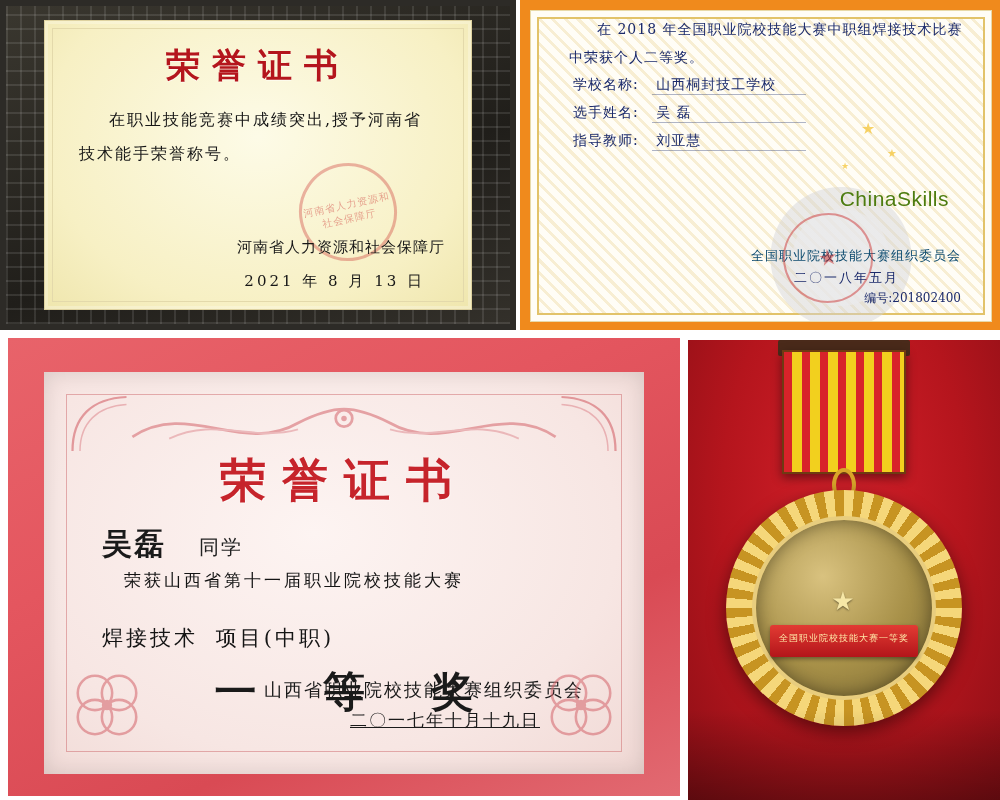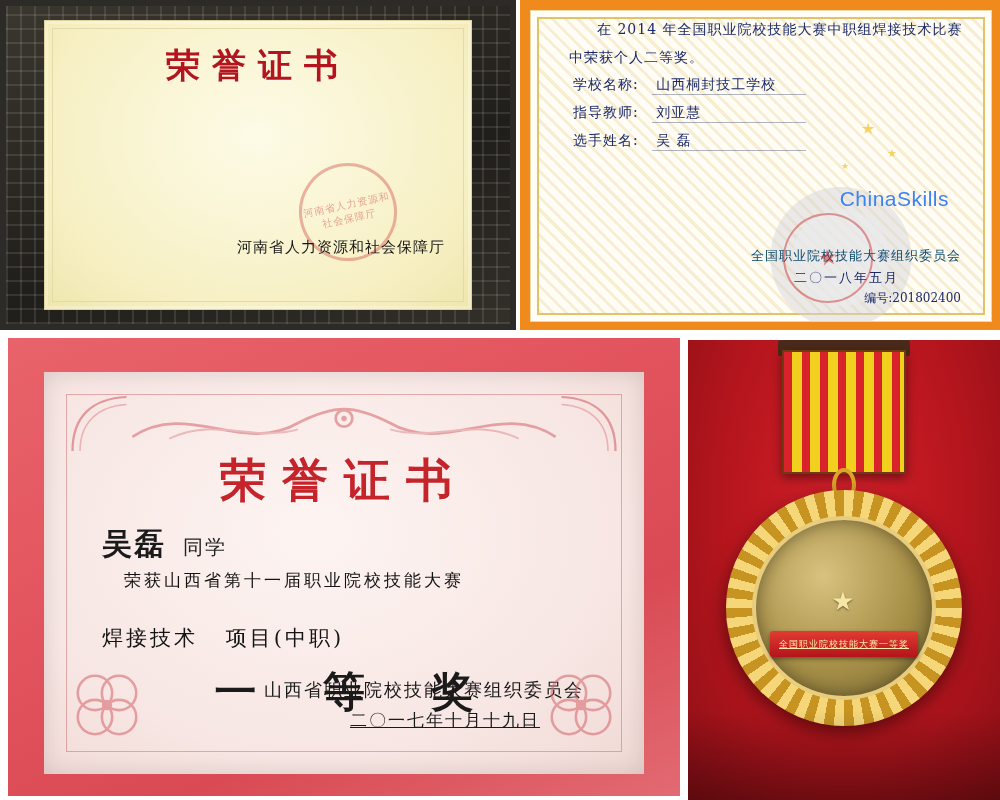--- a/index.html
+++ b/index.html
@@ -205,21 +205,21 @@
     border-bottom: 1px solid rgba(27,42,107,0.35);
     margin-left: 8px;
     padding-left: 4px;
   }
   .an-brand {
     position: absolute;
     right: 42px;
     top: 176px;
     font-family: "Liberation Sans", sans-serif;
     font-size: 21px;
-    color: #3b82f6;
+    color: #4d7c0f;
     letter-spacing: .5px;
   }
   .an-org {
     position: absolute;
     right: 30px;
     bottom: 56px;
     font-family: "DejaVu Serif", serif;
     font-size: 13px;
     color: #0c4a6e;
     letter-spacing: 1px;
@@ -323,21 +323,21 @@
     color: #222;
   }
   .sx-name {
     font-size: 30px;
     color: #1a1a1a;
     letter-spacing: 2px;
     font-weight: 700;
   }
   .sx-name-suffix {
     font-size: 20px;
-    margin-left: 12px;
+    margin-left: 28px;
     letter-spacing: 2px;
   }
   .sx-row1 {
     position: absolute;
     left: 80px;
     right: 44px;
     top: 197px;
     font-family: Liberation Sans, sans-serif;
     font-size: 17px;
     letter-spacing: 3px;
@@ -473,73 +473,74 @@
     color: #f6e7a6;
     font-size: 26px;
     letter-spacing: 2px;
     text-shadow: 0 1px 2px rgba(0,0,0,0.5);
   }
   .md-banner {
     position: absolute;
     left: 8%;
     right: 8%;
     bottom: 22%;
-    height: 26px;
+    height: 32px;
     background: linear-gradient(180deg, #e23b33, #b3151a);
     border-radius: 3px;
     color: #ffe9a8;
     font-size: 9px;
     line-height: 26px;
     text-align: center;
     letter-spacing: 1px;
     box-shadow: 0 2px 4px rgba(0,0,0,0.4);
-    text-decoration: underline;
   }
   .md-shadow {
     position: absolute;
     left: 0; right: 0; bottom: 0;
     height: 90px;
     background: linear-gradient(180deg, rgba(0,0,0,0) 0%, rgba(0,0,0,0.35) 100%);
   }
 </style>
 </head>
 <body>
 
 <div class="collage">
 
   <div id="panel-honor-henan">
     <div class="hh-ornate"></div>
     <div class="hh-inner">
       <div class="hh-title">荣誉证书</div>
+      <div class="hh-body">在职业技能竞赛中成绩突出,授予河南省技术能手荣誉称号。</div>
       <div class="hh-seal">河南省人力资源和社会保障厅</div>
       <div class="hh-issuer">河南省人力资源和社会保障厅</div>
+      <div class="hh-date">2021 年 8 月 13 日</div>
     </div>
   </div>
 
   <div id="panel-award-national">
     <div class="an-inner">
       <div class="an-watermark"></div>
       <span class="an-star" style="left:330px; top:108px;">★</span>
       <span class="an-star" style="left:356px; top:136px; font-size:11px;">★</span>
       <span class="an-star" style="left:310px; top:150px; font-size:9px;">★</span>
 
-      <div class="an-line indent">在 2014 年全国职业院校技能大赛中职组焊接技术比赛</div>
+      <div class="an-line indent">在 2018 年全国职业院校技能大赛中职组焊接技术比赛</div>
       <div class="an-line">中荣获个人二等奖。</div>
 
       <div class="an-field">
         <span>学校名称:</span>
         <span class="val">山西桐封技工学校</span>
       </div>
       <div class="an-field">
+        <span>选手姓名:</span>
+        <span class="val">吴 磊</span>
+      </div>
+      <div class="an-field">
         <span>指导教师:</span>
         <span class="val">刘亚慧</span>
-      </div>
-      <div class="an-field">
-        <span>选手姓名:</span>
-        <span class="val">吴 磊</span>
       </div>
 
       <div class="an-brand">ChinaSkills</div>
       <div class="an-org">全国职业院校技能大赛组织委员会</div>
       <div class="an-date">二〇一八年五月</div>
       <div class="an-number">编号:201802400</div>
       <div class="an-seal">
           <span class="star">★</span>
         </div>
     </div>
@@ -575,21 +576,21 @@
 
       <div class="sx-name-row">
         <span class="sx-name">吴磊</span>
         <span class="sx-name-suffix">同学</span>
       </div>
 
       <div class="sx-row1">荣获山西省第十一届职业院校技能大赛</div>
 
       <div class="sx-row2">
         <span>焊接技术</span>
-        <span style="margin-left:18px;">项目(中职)</span>
+        <span style="margin-left:8px;">项目(中职)</span>
       </div>
 
       <div class="sx-prize">一 等 奖</div>
 
       <div class="sx-org">山西省职业院校技能大赛组织委员会</div>
       <div class="sx-date">二〇一七年十月十九日</div>
 
       <div class="sx-flower" style="left:20px;">
         <svg viewBox="0 0 100 100" aria-hidden="true">
           <g fill="none" stroke="#d4646b" stroke-width="3">

